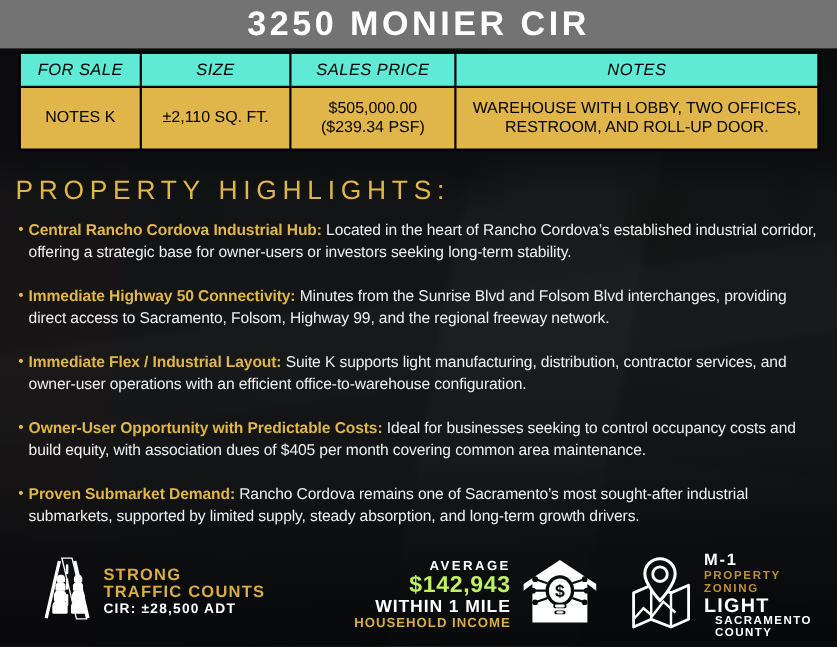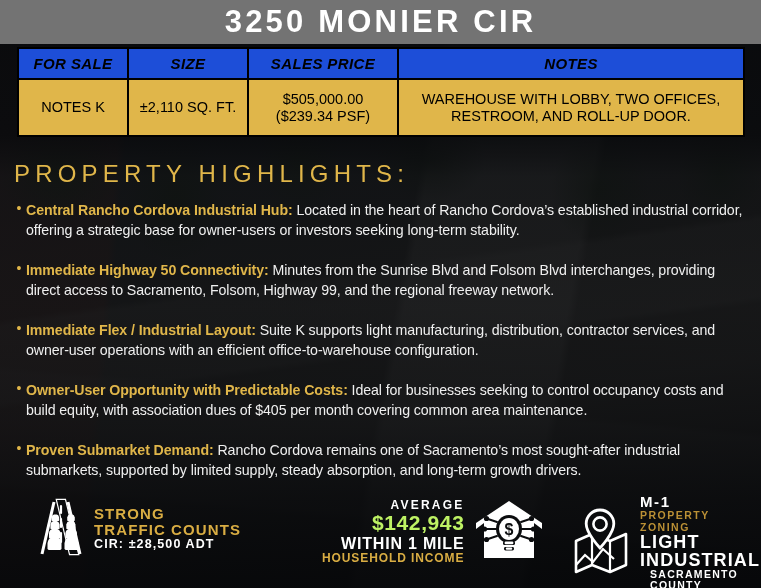--- a/index.html
+++ b/index.html
@@ -65,35 +65,35 @@
     border-collapse:collapse;
     border:2px solid #000;
     table-layout:fixed;
   }
   #info-table th, #info-table td {
     border:2px solid #000;
     text-align:center;
     vertical-align:middle;
   }
   #info-table th {
-    background:#1d4ed8; color:#000;
-    font-size:15px; font-weight:bold; font-style:italic;
+    background:#5eead4; color:#000;
+    font-size:15px; font-weight:normal; font-style:italic;
     letter-spacing:.4px;
     height:31px;
     padding:2px 4px;
   }
   #info-table td {
     background:#e0b64a; color:#000;
     font-size:14.5px;
     height:57px;
     padding:3px 5px;
     line-height:1.15;
   }
   .col-forsale { width:110px; }
-  .col-size    { width:120px; }
+  .col-size    { width:136px; }
   .col-price   { width:150px; }
 
   
   #highlights-heading {
     position:absolute; top:160px; left:14px;
     color:#e0b64a;
     font-size:24px;
     font-weight:300;
     letter-spacing:5.2px;
   }
@@ -119,21 +119,21 @@
     line-height:20px;
     letter-spacing:-.1px;
   }
   .lead {
     color:#e0b64a;
     font-weight:bold;
   }
 
   
   #footer {
-    position:absolute; left:0; right:0; bottom:8px; height:92px;padding-left:20px;
+    position:absolute; left:0; right:0; bottom:0; height:92px;padding-left:20px;
   }
   .stat { position:absolute; display:flex; align-items:center; }
 
   #stat-traffic { left:28px; top:8px; }
   #stat-income  { left:322px; top:8px; }
   #stat-zoning  { left:570px; top:6px; }
 
   .stat-icon { flex:0 0 auto; }
   .stat-lines { line-height:1.08; }
 
@@ -311,18 +311,17 @@
           <path d="M6 58 L15 48 L23 55 L33 42 L44 52"></path>
         </g>
         <path d="M30 3 c-7.6 0-13.8 6.1-13.8 13.7 0 9.8 13.8 24.3 13.8 24.3 s13.8-14.5 13.8-24.3 c0-7.6-6.2-13.7-13.8-13.7 z" fill="#0b0c0e" stroke="#fff" stroke-width="2.8"></path>
         <circle cx="30" cy="17" r="6.6" fill="none" stroke="#fff" stroke-width="2.6"></circle>
       </svg>
     </div>
     <div class="stat-lines" id="zoning-lines">
       <div class="z-m1">M-1</div>
       <div class="z-sub">PROPERTY ZONING</div>
       <div class="z-main">LIGHT</div>
-      <div class="z-main">INDUSTRIAL</div>
       <div class="z-county">SACRAMENTO COUNTY</div>
     </div>
   </div>
 
 </div>
 
 </body></html>

